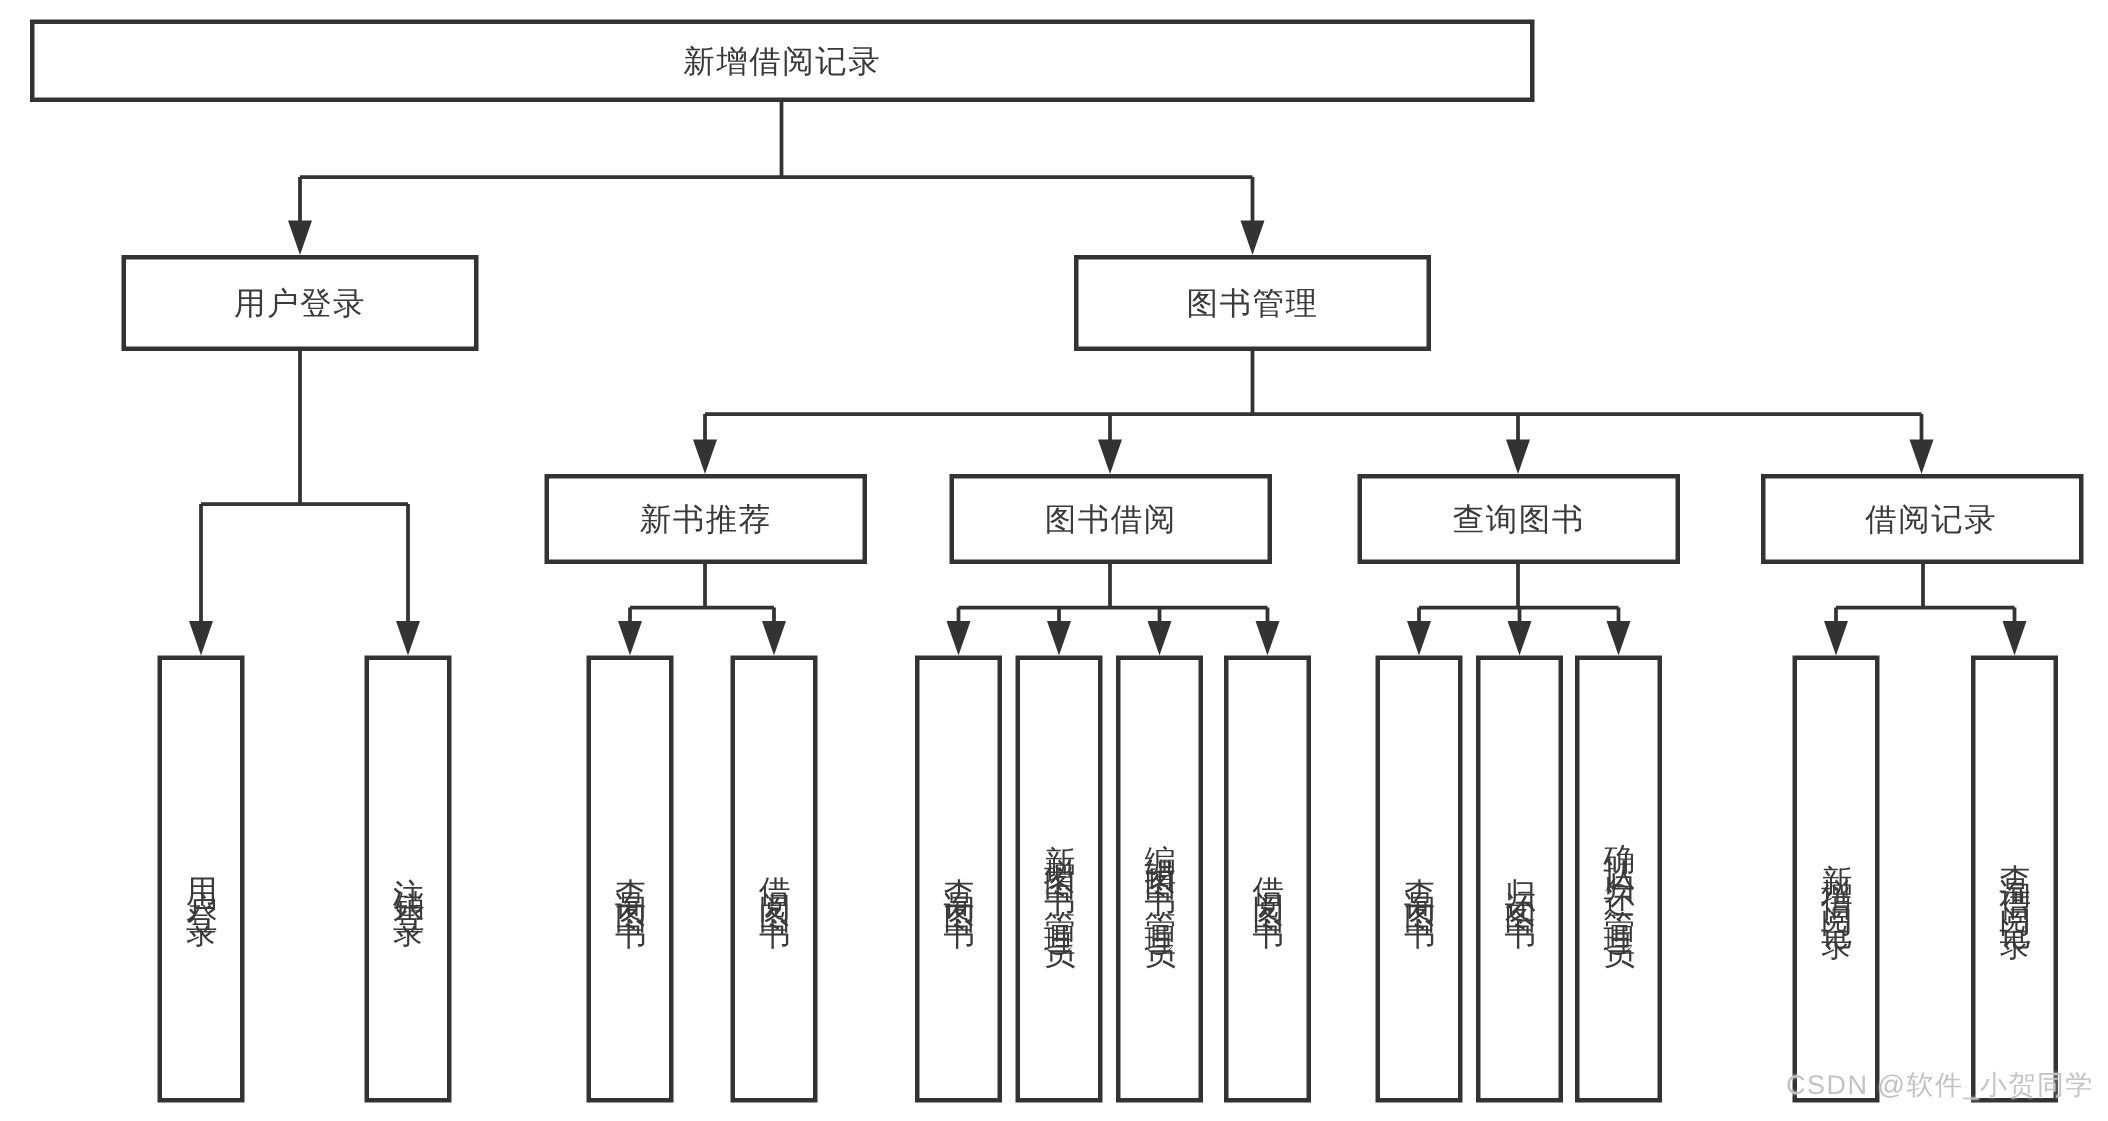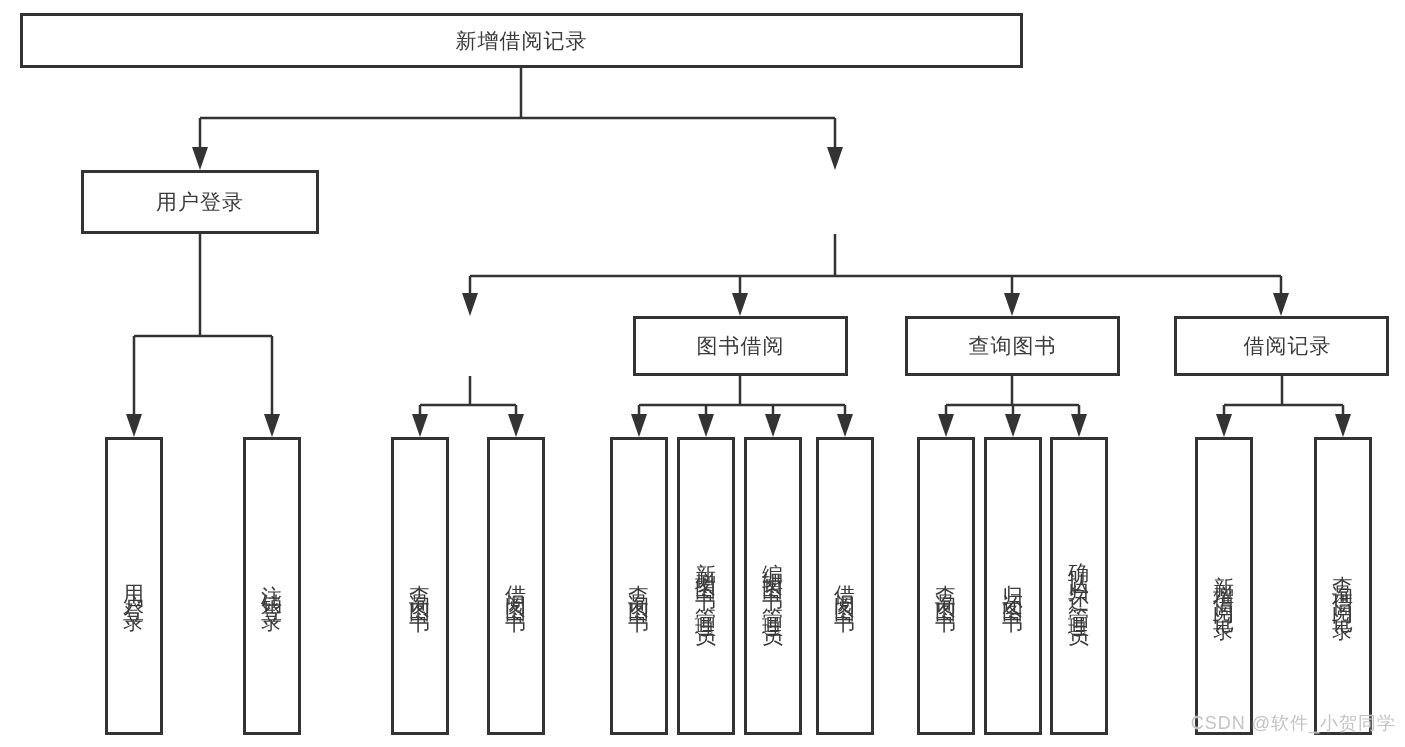--- a/index.html
+++ b/index.html
@@ -111,21 +111,23 @@
     <polygon class="arrow" points="938,414 954,414 946,437"></polygon>
     <polygon class="arrow" points="1005,414 1021,414 1013,437"></polygon>
     <polygon class="arrow" points="1071,414 1087,414 1079,437"></polygon>
     <polygon class="arrow" points="1216,414 1232,414 1224,437"></polygon>
     <polygon class="arrow" points="1335,414 1351,414 1343,437"></polygon>
   </svg>
 
   <div class="box" style="left:20px; top:13px; width:1003px; height:55px;">新增借阅记录</div>
 
   <div class="box" style="left:81px; top:170px; width:238px; height:64px;">用户登录</div>
+  <div class="box" style="left:716px; top:170px; width:238px; height:64px;">图书管理</div>
 
+  <div class="box" style="left:363px; top:316px; width:215px; height:60px;">新书推荐</div>
   <div class="box" style="left:633px; top:316px; width:215px; height:60px;">图书借阅</div>
   <div class="box" style="left:905px; top:316px; width:215px; height:60px;">查询图书</div>
   <div class="box" style="left:1174px; top:316px; width:215px; height:60px;padding-left:12px;">借阅记录</div>
 
   <div class="box vbox" style="left:105px;">
     <span class="vtext">用户登录</span>
   </div>
   <div class="box vbox" style="left:243px;">
     <span class="vtext">注销登录</span>
   </div>

